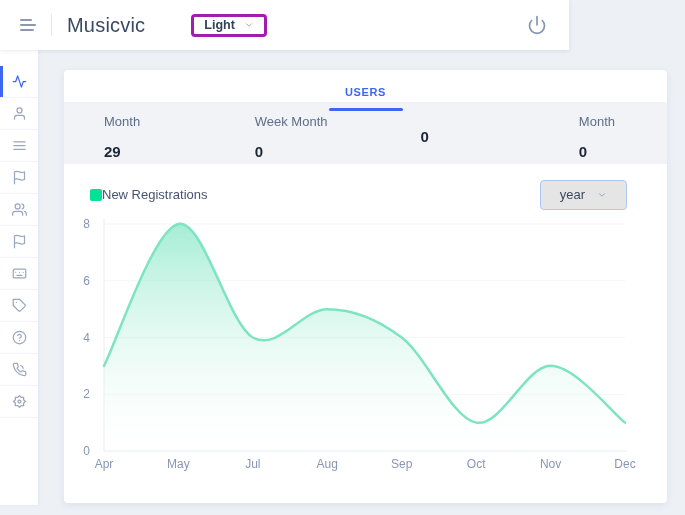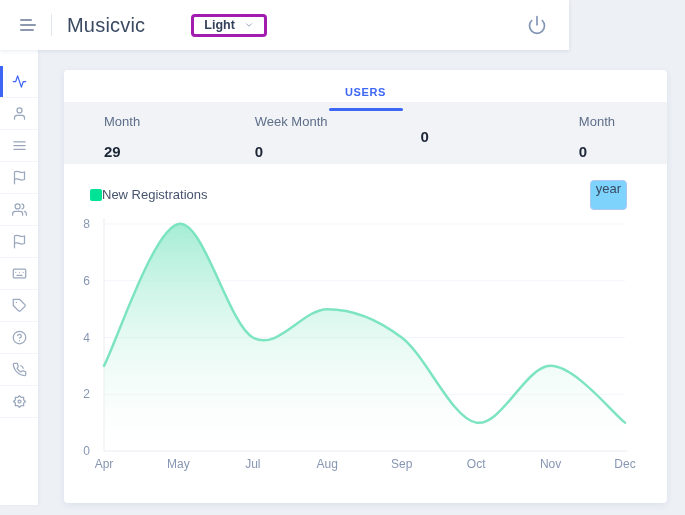--- a/index.html
+++ b/index.html
@@ -75,23 +75,23 @@
 
   
   .chart-header {
     display:flex; justify-content:space-between; align-items:center;
     padding:15px 40px 0 26px; height:46px;
   }
   .legend { display:flex; align-items:center; }
   .legend-marker { width:12px; height:12px; border-radius:2px; background:#00E396; }
   .legend-label { font-size:13px; color:#46536E; }
   .range-btn {
-    background:#7dd3fc; border:1px solid #ADC7F3; border-radius:4px; height:30px;
-    padding:0 5px; display:flex; align-items:center; gap:12px; cursor:pointer;
-    font-family:inherit; font-size:13px; font-weight:500; color:#3A4A63;flex-direction:column;
+    background:#e5e5e5; border:1px solid #ADC7F3; border-radius:4px; height:30px;
+    padding:0 19px; display:flex; align-items:center; gap:12px; cursor:pointer;
+    font-family:inherit; font-size:13px; font-weight:500; color:#3A4A63;
   }
   .chart-wrap { margin-top:2px; }
   .chart-wrap svg { display:block; }
   .axis-text { font-family:"Liberation Sans","DejaVu Sans",sans-serif;
     font-size:12px; fill:#8796B3; }
 </style>
 </head>
 <body>
 
 <header class="app-header">

